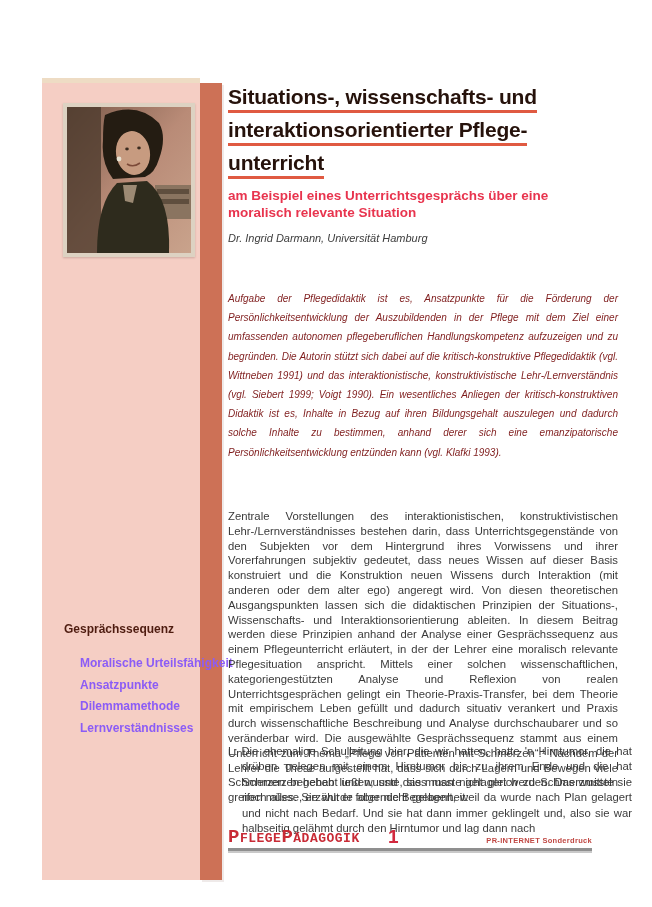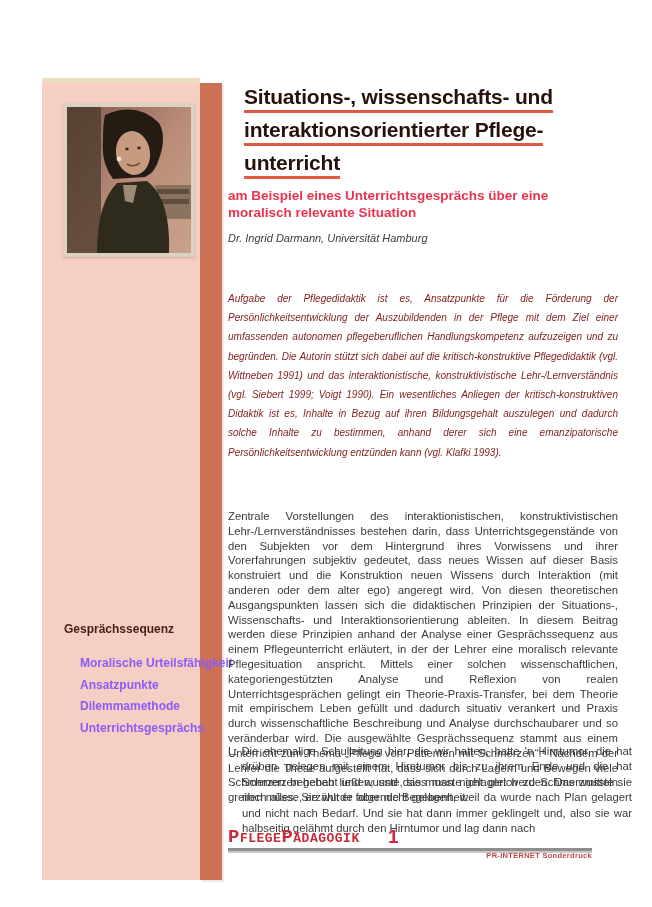--- a/index.html
+++ b/index.html
@@ -38,21 +38,21 @@
   .keywords-list{
     position:absolute;left:80px;top:653px;width:135px;
     font-size:12px;font-weight:700;color:#8b5cf6;
     line-height:21.5px;
   }
   .keywords-list div{white-space:nowrap;}
 
   
   .main-col{position:absolute;left:228px;top:86px;width:390px;}
 
-  .title-block{margin:0 0 8px 16px;}
+  .title-block{margin:0 0 8px 0;}
   .title-line{margin:0 0 6px 0;}
   .title-line span{
     display:inline-block;
     font-size:21px;font-weight:700;letter-spacing:-0.2px;
     color:#26120b;
     line-height:22px;
     padding-bottom:2px;
     border-bottom:3px solid #e05a41;
   }
   .subtitle{
@@ -89,21 +89,21 @@
     font-variant:small-caps;
     font-size:19px;font-weight:700;letter-spacing:0.5px;
     color:#c82b36;
     font-family:Liberation Mono, monospace;
   }
   .page-number{
     position:absolute;left:160px;top:0;
     font-size:19px;font-weight:700;color:#d2293e;
   }
   .imprint{
-    position:absolute;right:2px;top:25px;
+    position:absolute;right:2px;top:10px;
     font-size:7.5px;font-weight:700;color:#c04843;letter-spacing:0.3px;
   }
   .footer-rule{
     position:absolute;left:0;top:22px;width:364px;height:5px;
   }
   .footer-rule .rule-dark{height:3px;background:#8f8f8f;}
   .footer-rule .rule-light{height:2px;background:#c9c9c9;}
 </style>
 </head>
 <body>
@@ -143,21 +143,21 @@
       <path d="M30 146 Q30 96 50 76 L80 74 Q104 92 102 146 Z" fill="#2e2b1d"></path>
       <path d="M56 78 L70 78 L66 96 L58 94 Z" fill="#9c8a74"></path>
     </svg>
   </div>
 
   <div class="keywords-heading">Gesprächssequenz</div>
   <div class="keywords-list">
     <div>Moralische Urteilsfähigkeit</div>
     <div>Ansatzpunkte</div>
     <div>Dilemmamethode</div>
-    <div>Unterrichtsgesprächs</div>
+    <div>Lernverständnisses</div>
   </div>
 
   <div class="main-col">
     <div class="title-block">
       <div class="title-line"><span>Situations-, wissenschafts- und</span></div>
       <div class="title-line"><span>interaktionsorientierter Pflege-</span></div>
       <div class="title-line"><span>unterricht</span></div>
     </div>
     <div class="subtitle">am Beispiel eines Unterrichtsgesprächs über eine moralisch relevante Situation</div>
   </div>

